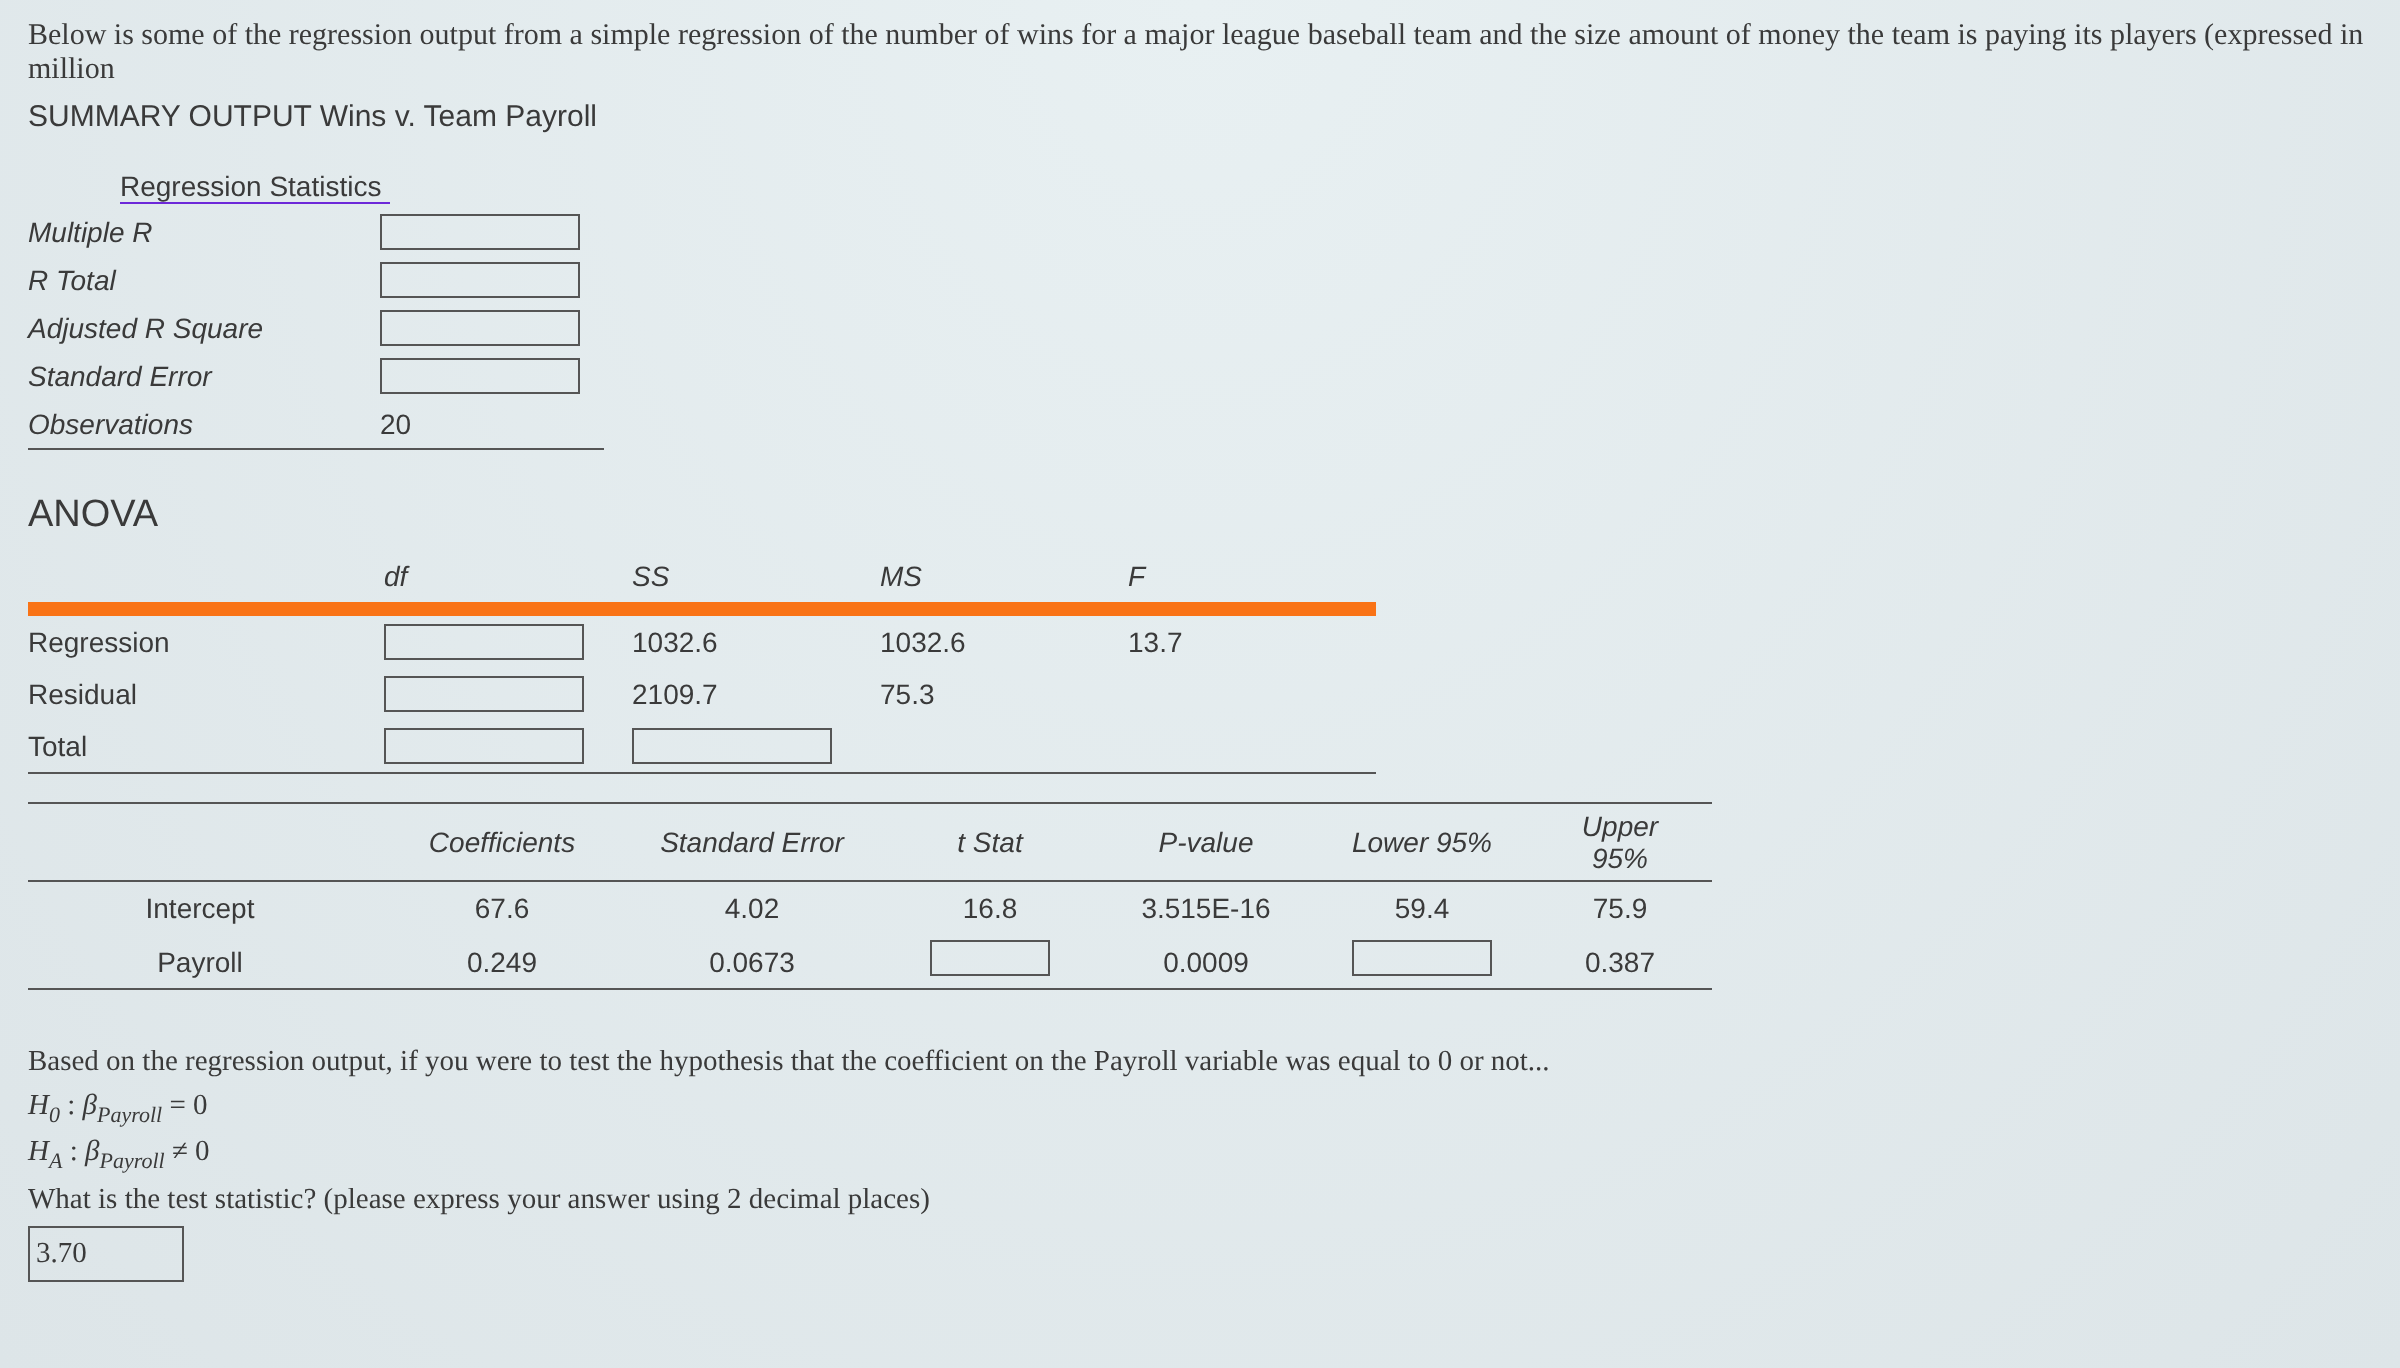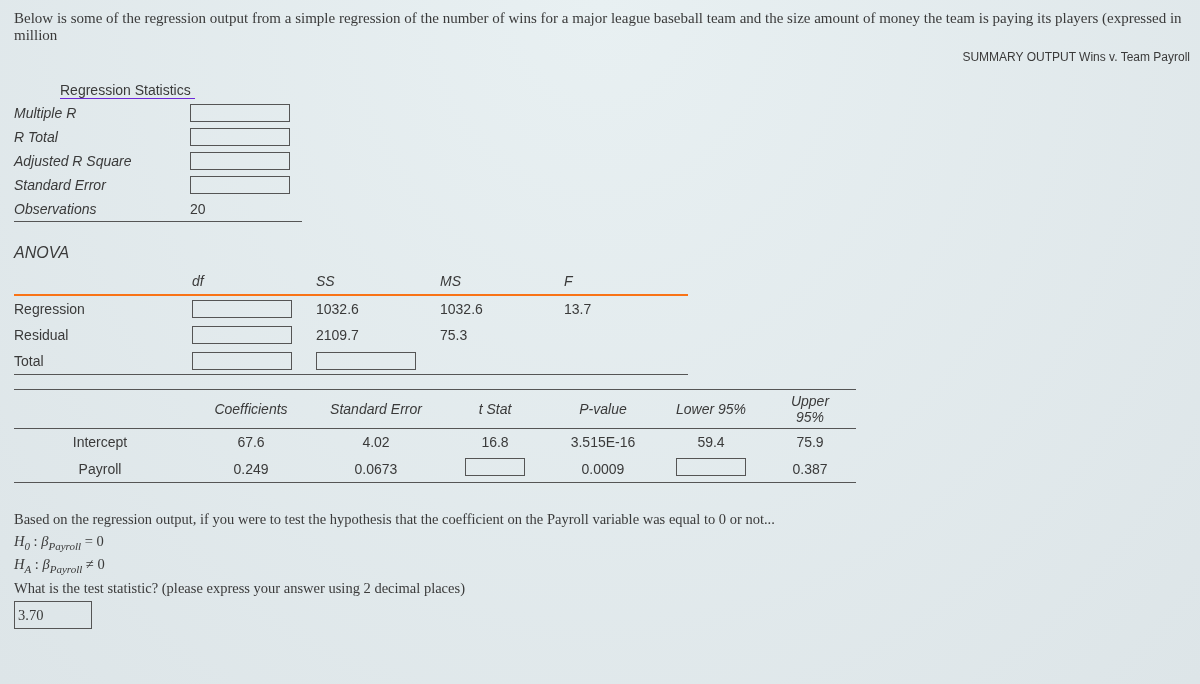--- a/index.html
+++ b/index.html
@@ -12,23 +12,22 @@
     background-image: radial-gradient(ellipse at 50% 0%, #e8f0f2 0%, #dde5e8 100%);
     min-height: 684px;
     box-sizing: border-box;
     width: 1200px;
   }
   .intro {
     margin-bottom: 6px;
   }
   .summary-title {
     font-family: Arial, Helvetica, sans-serif;
-    font-size: 12px;
+    font-size: 15px;
     margin-bottom: 18px;
-    text-align: right;
   }
   .section-title {
     font-family: Arial, Helvetica, sans-serif;
     font-size: 14px;
     border-bottom: 1px solid #6d28d9;
     display: inline-block;
     margin-bottom: 2px;
     padding-right: 4px;
     margin-left: 46px;
   }
@@ -52,39 +51,38 @@
     background: transparent;
     padding-left: 2px;
     box-sizing: border-box;
     vertical-align: middle;
   }
   .underline-bot td { border-bottom: 1px solid #555; }
 
   .anova-outer { margin-bottom: 14px; }
   .anova-hdr {
     font-family: Arial, Helvetica, sans-serif;
-    font-size: 16px;
+    font-size: 19px;
     margin-bottom: 6px;
-    font-style: italic;
   }
   .anova-table {
     border-collapse: collapse;
     font-family: Arial, Helvetica, sans-serif;
     font-size: 14px;
   }
   .anova-table th, .anova-table td {
     text-align: left;
     padding: 3px 6px 3px 0;
     height: 20px;
   }
   .anova-table th { font-weight: normal; font-style: italic; }
   .anova-table .c-lbl { width: 172px; }
   .anova-table .c-val { width: 118px; }
 
-  .hrow th { border-bottom: 2px solid #f97316; }
+  .hrow th { border-bottom: 7px solid #f97316; }
   .hrow2 th { border-top: 1px solid #555; border-bottom: 1px solid #555; }
   .lastline td { border-bottom: 1px solid #555; }
 
   .coef-table {
     border-collapse: collapse;
     font-family: Arial, Helvetica, sans-serif;
     font-size: 14px;
     margin-bottom: 26px;
   }
   .coef-table th, .coef-table td {

